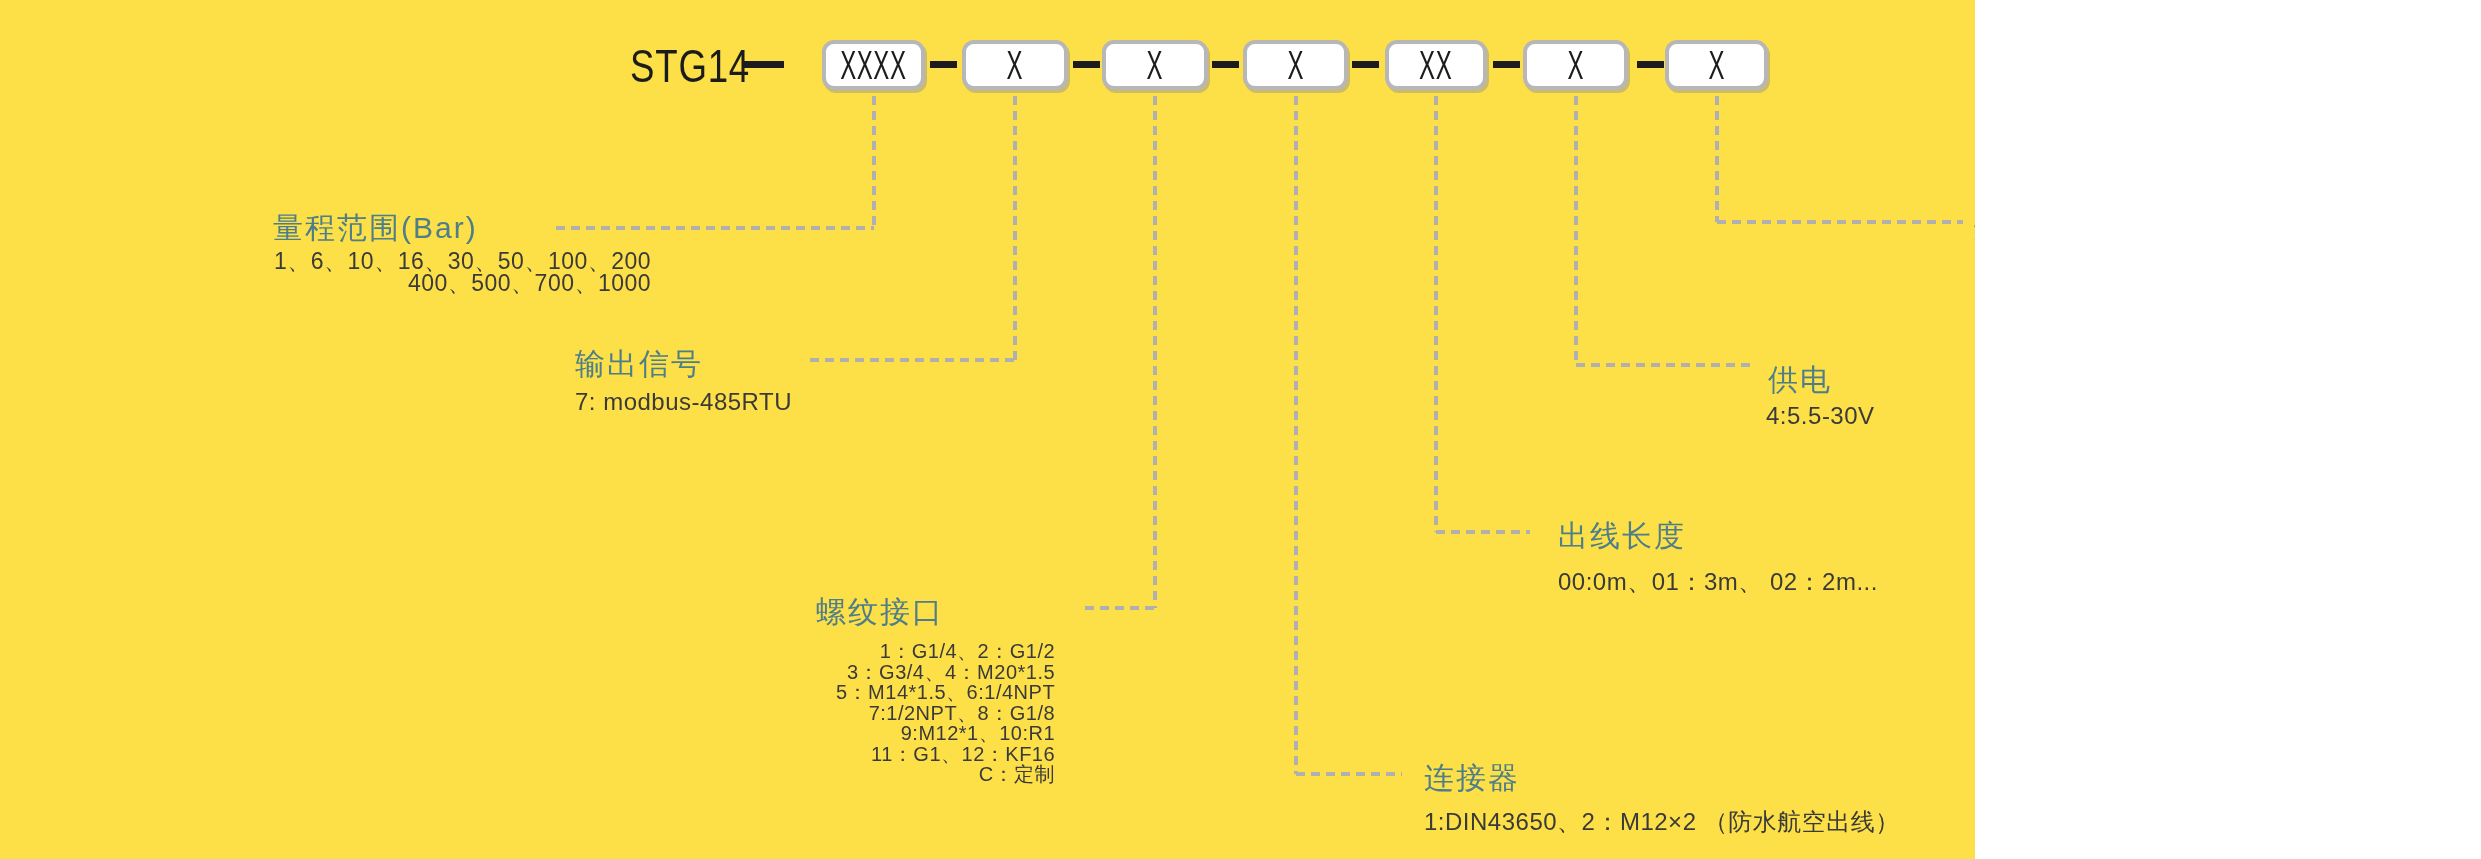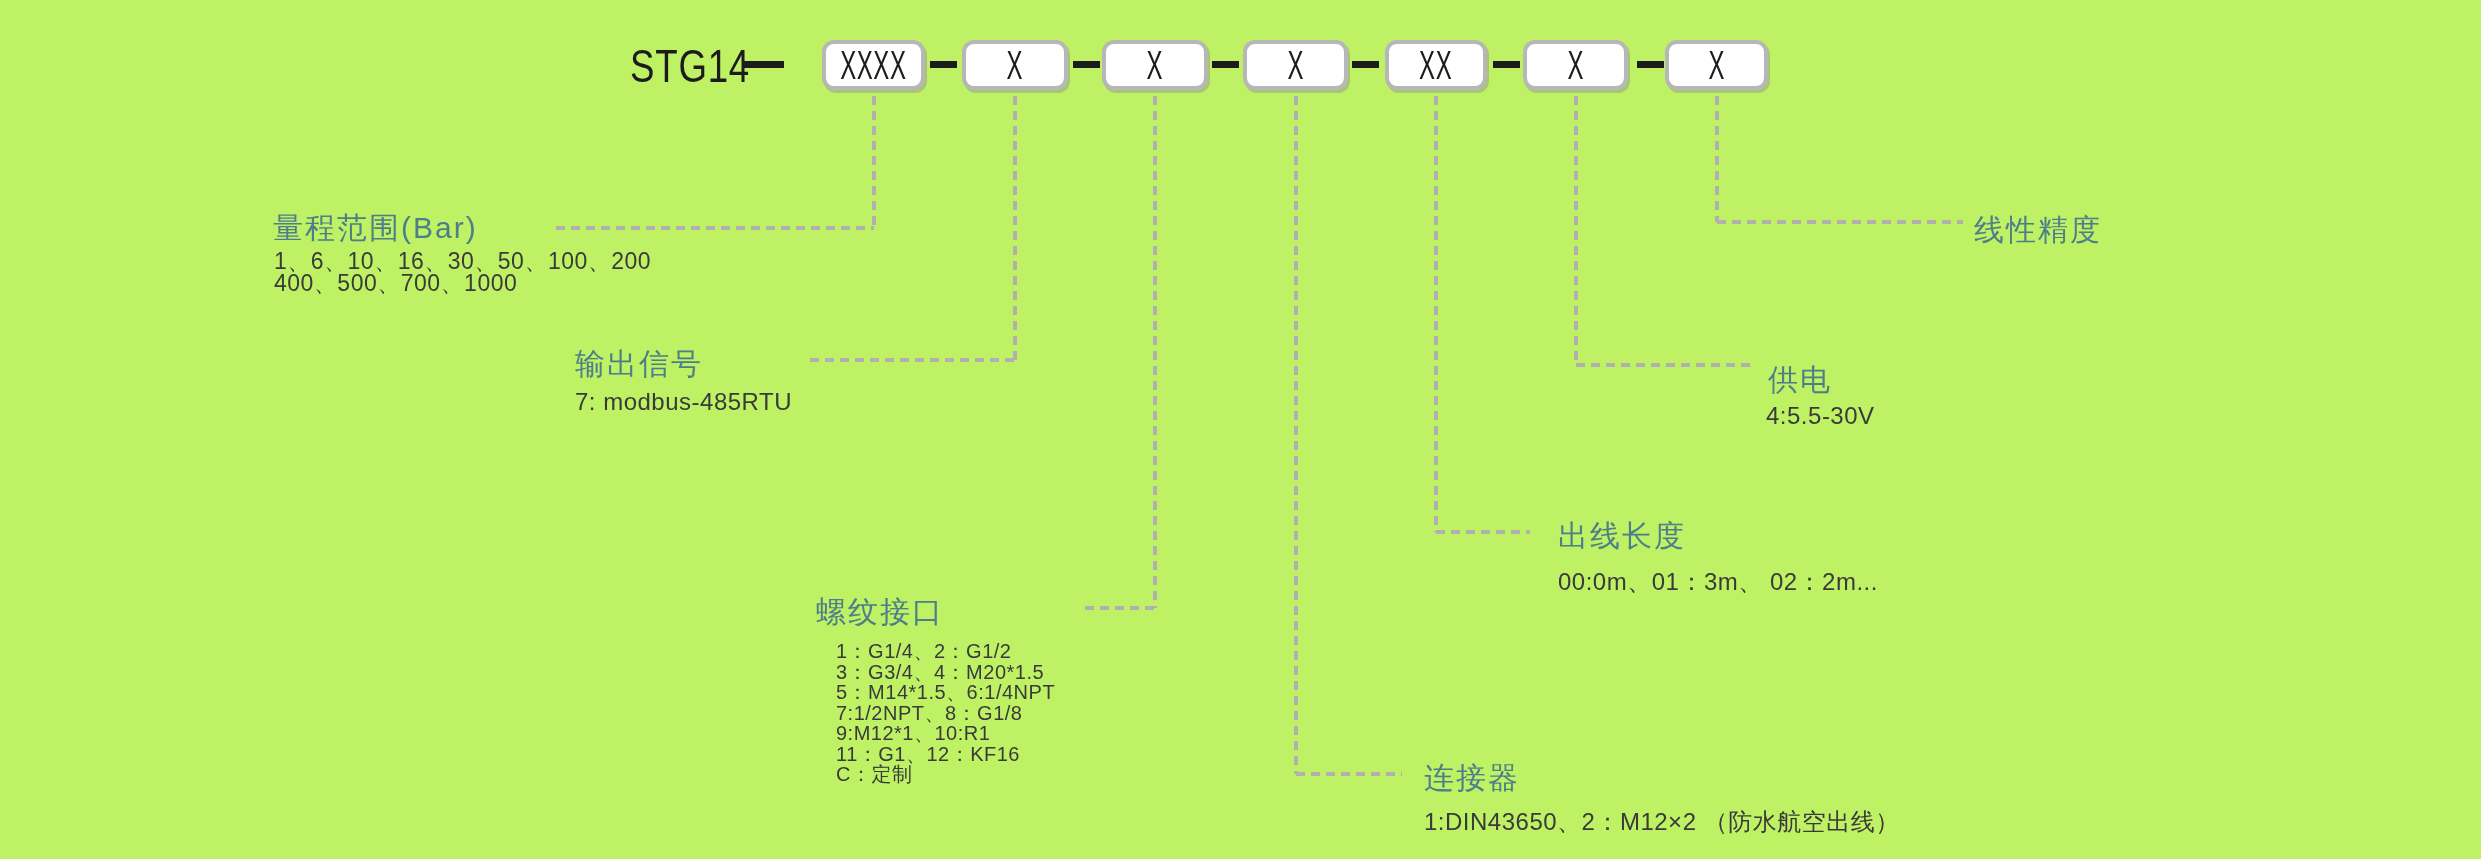--- a/index.html
+++ b/index.html
@@ -1,21 +1,22 @@
 <!DOCTYPE html>
 <html style="--accent: #4d7e8a; --text: #3a3a3a; --line_gray: #b0b0b0; --box_border: #b7b7b7; --dash_black: #1c1c1c;"><head>
 <meta charset="utf-8">
 <style>
   html,body{margin:0;padding:0;background:#fff;}
   #canvas{
     position:relative;
-    width:2481px;height:859px;
-    background:#bef264;
+    width:1975px;height:859px;
+    background:#fde047;
     font-family:"Liberation Sans", sans-serif;
     overflow:hidden;
+    text-align:right;
   }
   
   .model-prefix{
     position:absolute;
     font-size:47px;
     color:#1c1c1c;
     transform:scaleX(0.78);
     transform-origin:left center;
     white-space:nowrap;
     letter-spacing:1px;

